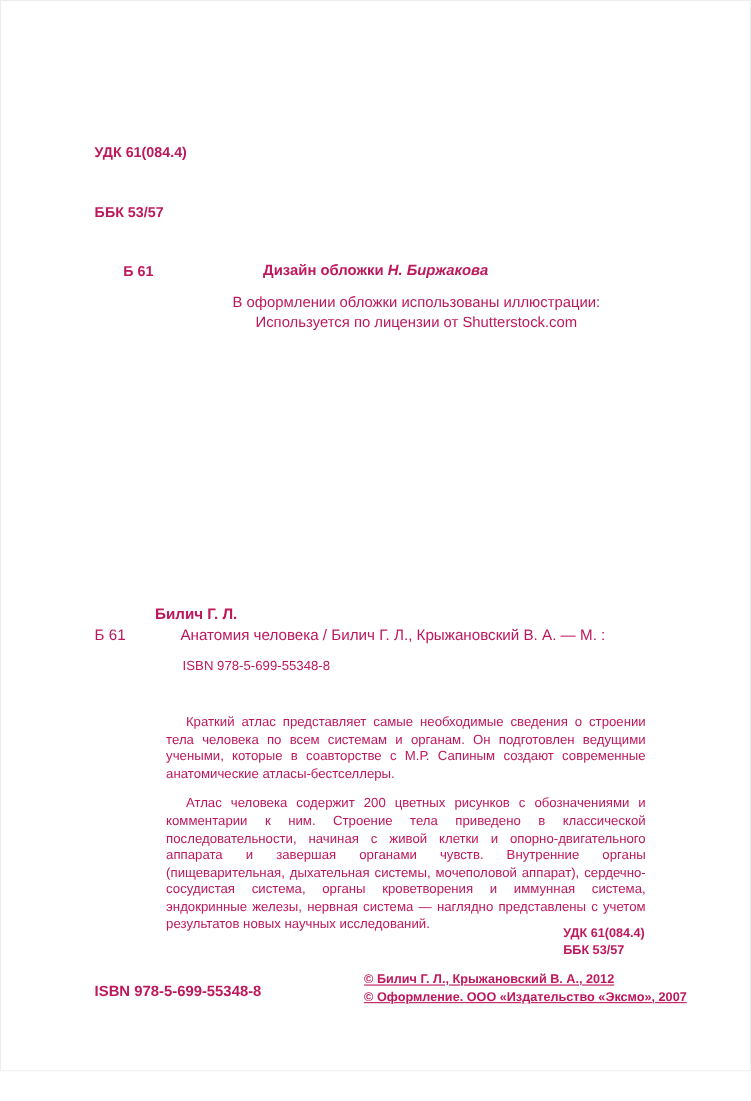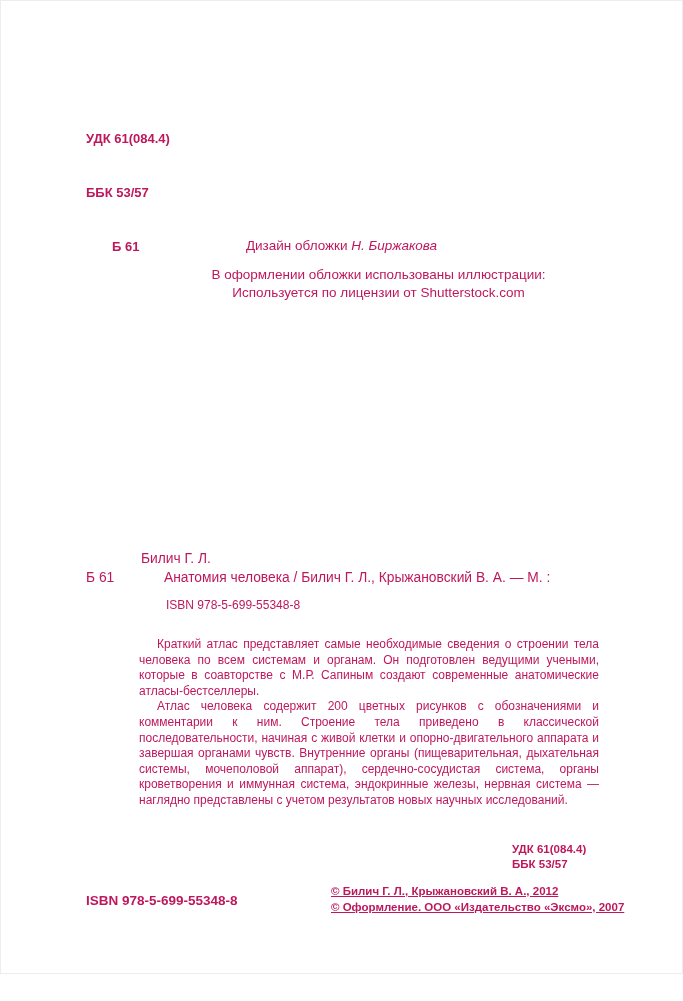--- a/index.html
+++ b/index.html
@@ -29,20 +29,21 @@
   }
   .top-codes .indent { padding-left: 26px; }
 
   .cover-design {
     position: absolute;
     left: 0;
     top: 237px;
     width: 100%;
     text-align: center;
     font-size: 13.5px;
+    font-weight: bold;
   }
   .cover-design .designer { font-style: italic; }
 
   .cover-credits {
     position: absolute;
     left: 0;
     top: 265px;
     width: 100%;
     text-align: center;
     font-size: 13.5px;
@@ -52,21 +53,21 @@
 
   .catalog {
     position: absolute;
     left: 85px;
     top: 548px;
     width: 512px;
     font-size: 13.8px;
     line-height: 19px;
   }
   .catalog .author {
-    font-weight: normal;
+    font-weight: bold;
     padding-left: 55px;
   }
   .catalog .entry {
     position: relative;
     padding-left: 55px;
   }
   .catalog .entry .code {
     position: absolute;
     left: 0;
     top: 0;
@@ -85,21 +86,21 @@
   .annotation {
     position: absolute;
     left: 138px;
     top: 636px;
     width: 460px;
     font-size: 12px;
     line-height: 15.6px;
     text-align: justify;
   }
   .annotation p {
-    margin: 0;
+    margin: 12px;
     text-indent: 18px;
   }
 
   .bottom-codes {
     position: absolute;
     left: 511px;
     top: 841px;
     font-weight: bold;
     font-size: 11.5px;
     line-height: 14.5px;

